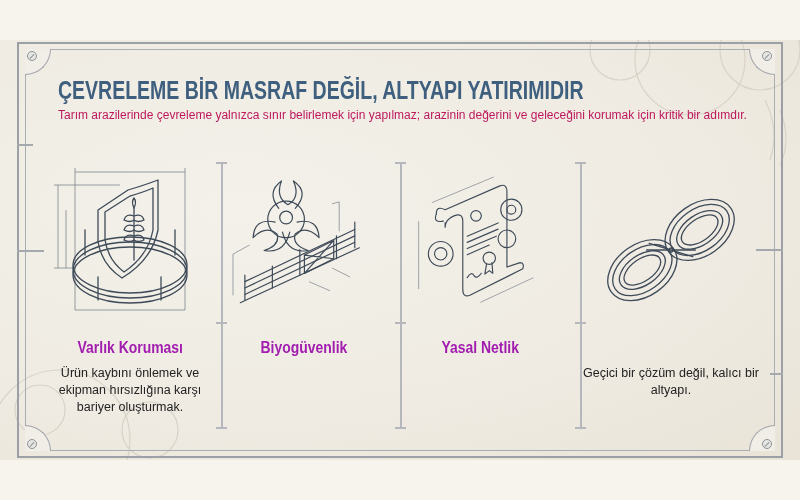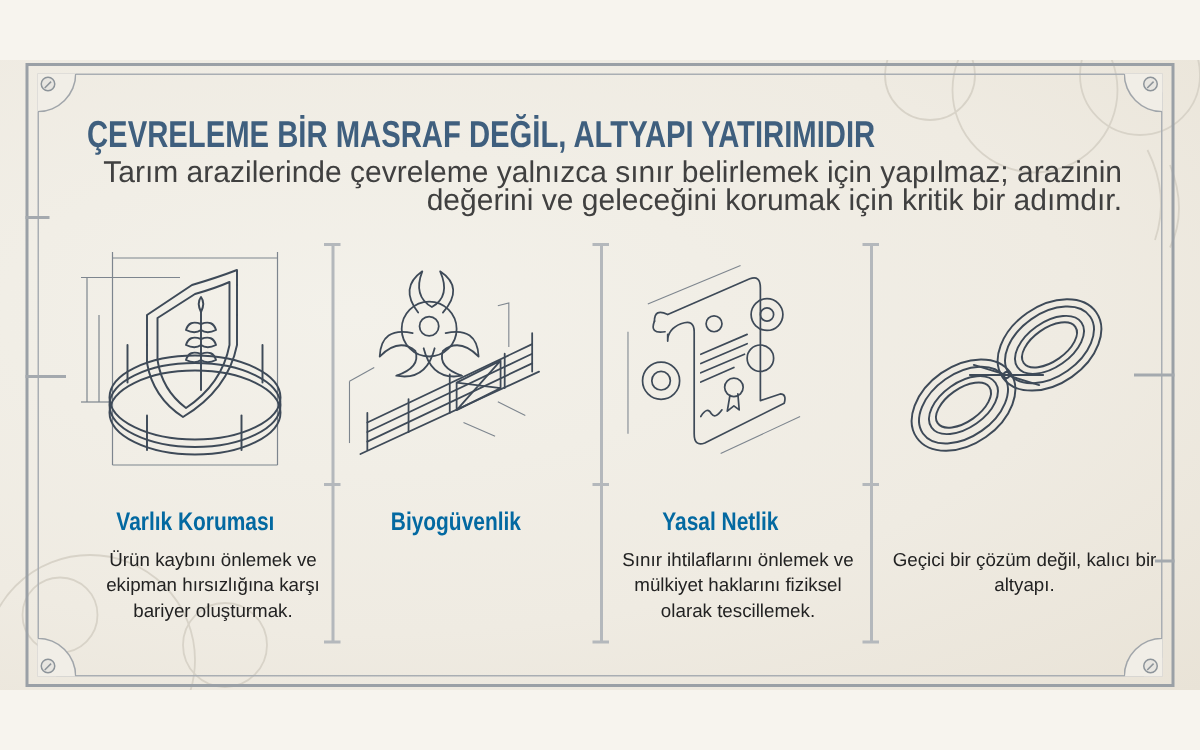--- a/index.html
+++ b/index.html
@@ -45,36 +45,36 @@
   .title {
     position: absolute; left: 58px; top: 76px;
     font-family: "Liberation Sans", sans-serif;
     font-weight: bold; font-size: 25px; letter-spacing: 0px;
     color: #3f5f7e;
     transform: scaleX(0.78); transform-origin: left top;
     white-space: nowrap;
   }
   .subtitle {
     position: absolute; left: 58px; top: 106px; width: 690px;
-    font-size: 20px; line-height: 19px; color: #404040; text-align: right;
+    font-size: 12px; line-height: 19px; color: #be185d;
   }
   .divider { position: absolute; width: 1.5px; background: #b4b8bc; top: 162px; height: 266px; }
   .divider .dt { position: absolute; left: -5px; width: 11px; height: 1.5px; background: #b4b8bc; }
 
   .col { position: absolute; top: 160px; height: 270px; }
   .col .icon-wrap { position: absolute; top: 0; left: 0; width: 100%; height: 170px; }
   .col .icon-wrap svg { width: 100%; height: 100%; }
   .col h3 {
     position: absolute; top: 178px; left: 0; width: 100%; text-align: center;
     font-family: "Liberation Sans", sans-serif; font-weight: bold; font-size: 17px;
-    color: #0369a1;
+    color: #a21caf;
   }
   .col h3 span { display: inline-block; transform: scaleX(0.82); }
   .col p {
-    position: absolute; top: 205px; left: 12px; width: 100%; text-align: center;
+    position: absolute; top: 205px; left: 0; width: 100%; text-align: center;
     font-size: 12.5px; line-height: 17px; color: #222;
   }
   .stroke { fill: none; stroke: #3e4a58; stroke-width: 1.3; stroke-linejoin: round; stroke-linecap: round; }
   .thin { fill: none; stroke: #7d858e; stroke-width: 0.8; }
   .bgdeco { fill: none; stroke: #d8d3c8; stroke-width: 1.2; }
 </style>
 </head>
 <body>
 
 <div class="bg-strip-top"></div>
@@ -194,21 +194,20 @@
       <line class="stroke" x1="75" y1="75" x2="110" y2="60"></line>
       <line class="stroke" x1="75" y1="82" x2="110" y2="67"></line>
       <line class="stroke" x1="75" y1="89" x2="108" y2="75"></line>
       <line class="stroke" x1="75" y1="96" x2="100" y2="85"></line>
       <circle class="stroke" cx="100" cy="100" r="7"></circle>
       <path class="stroke" d="M97 106 L95 118 L100 114 L104 117 L103 105"></path>
       <path class="stroke" d="M75 122 q5 -8 8 -2 q3 4 8 -3"></path>
     </svg>
   </div>
   <h3><span>Yasal Netlik</span></h3>
-  <p>Sınır ihtilaflarını önlemek ve mülkiyet haklarını fiziksel olarak tescillemek.</p>
 </div>
 
 <div class="col" style="left:581px;width:180px">
   <div class="icon-wrap">
     <svg viewBox="0 0 180 170">
       <g transform="translate(90,90) rotate(-35)">
         <ellipse class="stroke" cx="-35" cy="0" rx="38" ry="26"></ellipse>
         <ellipse class="stroke" cx="-35" cy="0" rx="33" ry="21"></ellipse>
         <ellipse class="stroke" cx="-35" cy="0" rx="26" ry="15"></ellipse>
         <ellipse class="stroke" cx="-35" cy="0" rx="21" ry="11"></ellipse>

